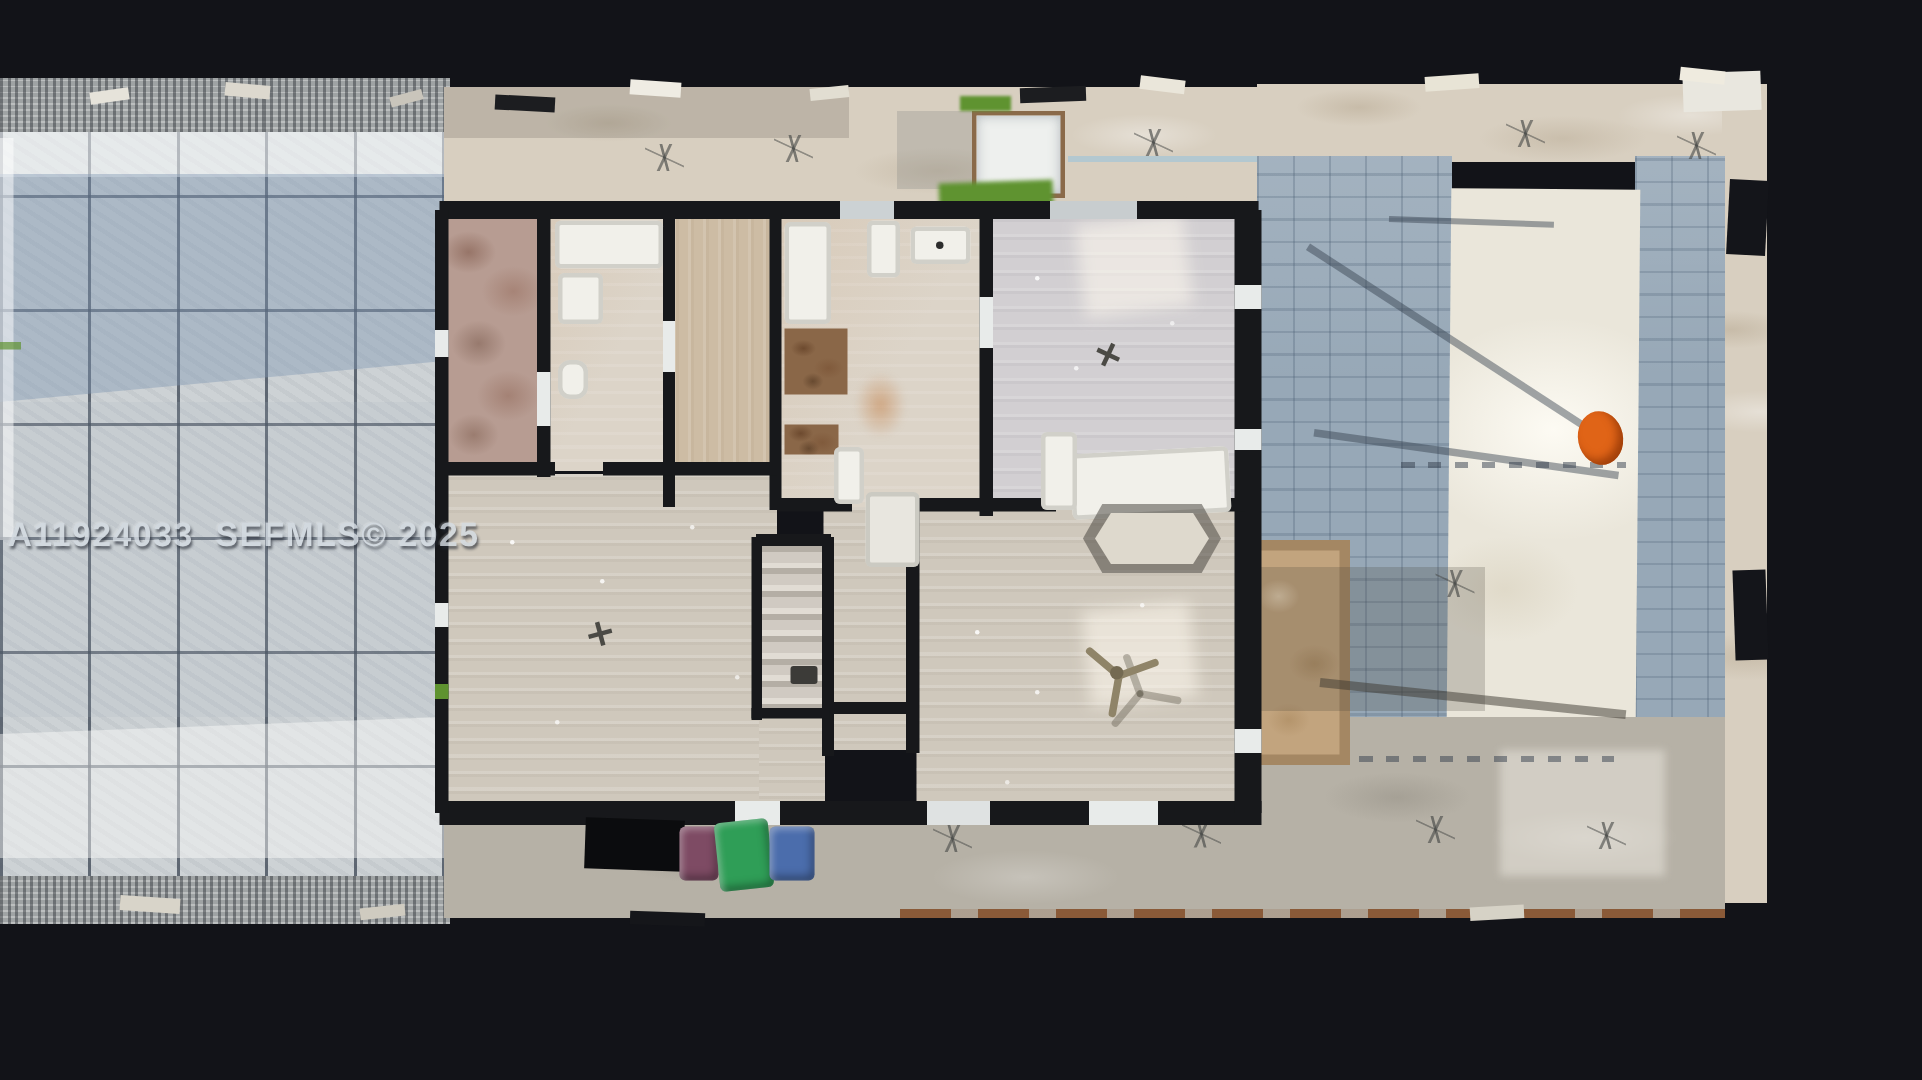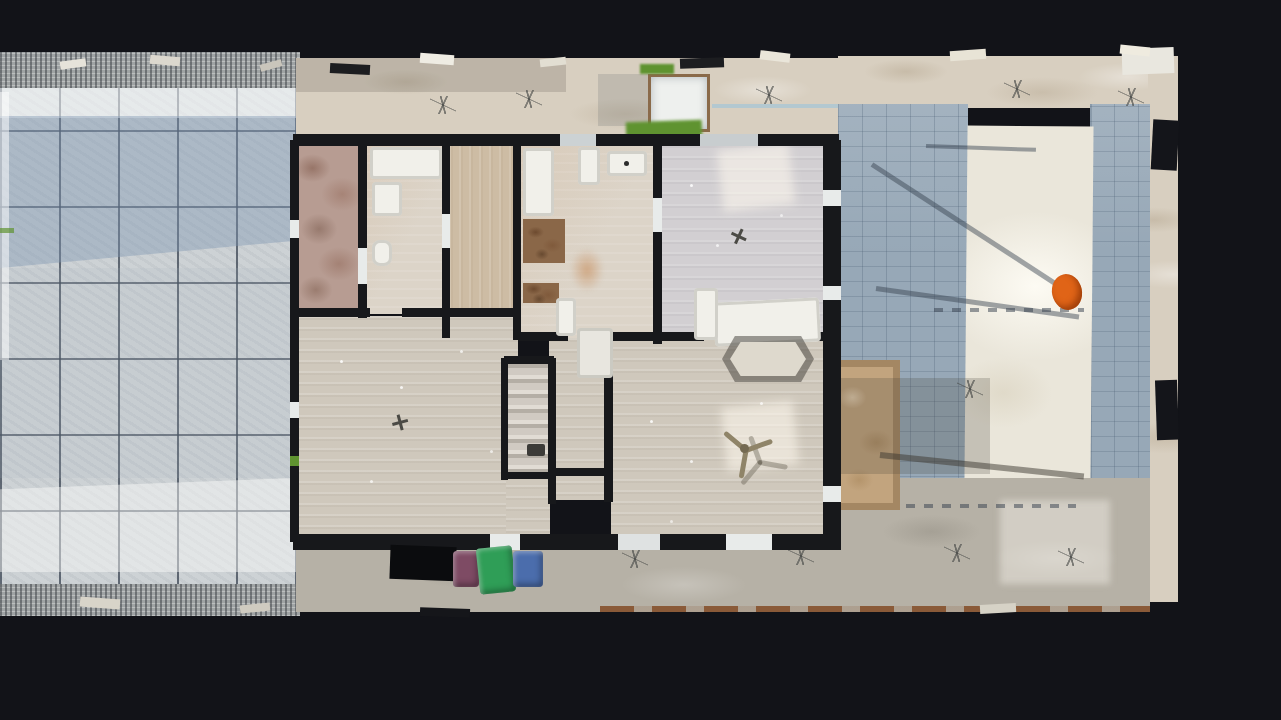--- a/index.html
+++ b/index.html
@@ -265,14 +265,15 @@
     <div class="chip" style="left:330px;top:64px;width:40px;height:10px;background:#1c1d20;transform:rotate(3deg);"></div>
     <div class="chip" style="left:680px;top:58px;width:44px;height:10px;background:#1c1d20;transform:rotate(-2deg);"></div>
     <div class="chip" style="left:80px;top:598px;width:40px;height:10px;background:#d8d4c9;transform:rotate(4deg);"></div>
     <div class="chip" style="left:240px;top:604px;width:30px;height:8px;background:#cfcbc0;transform:rotate(-6deg);"></div>
     <div class="chip" style="left:420px;top:608px;width:50px;height:9px;background:#15161a;transform:rotate(2deg);"></div>
     <div class="chip" style="left:980px;top:604px;width:36px;height:9px;background:#d6d2c6;transform:rotate(-3deg);"></div>
     <div class="chip" style="left:1152px;top:120px;width:26px;height:50px;background:#14151a;transform:rotate(3deg);"></div>
     <div class="chip" style="left:1156px;top:380px;width:22px;height:60px;background:#14151a;transform:rotate(-2deg);"></div>
   </div>
 
+  <div class="watermark">A11924033  SEFMLS© 2025</div>
 
 </div>
 
 </body></html>

